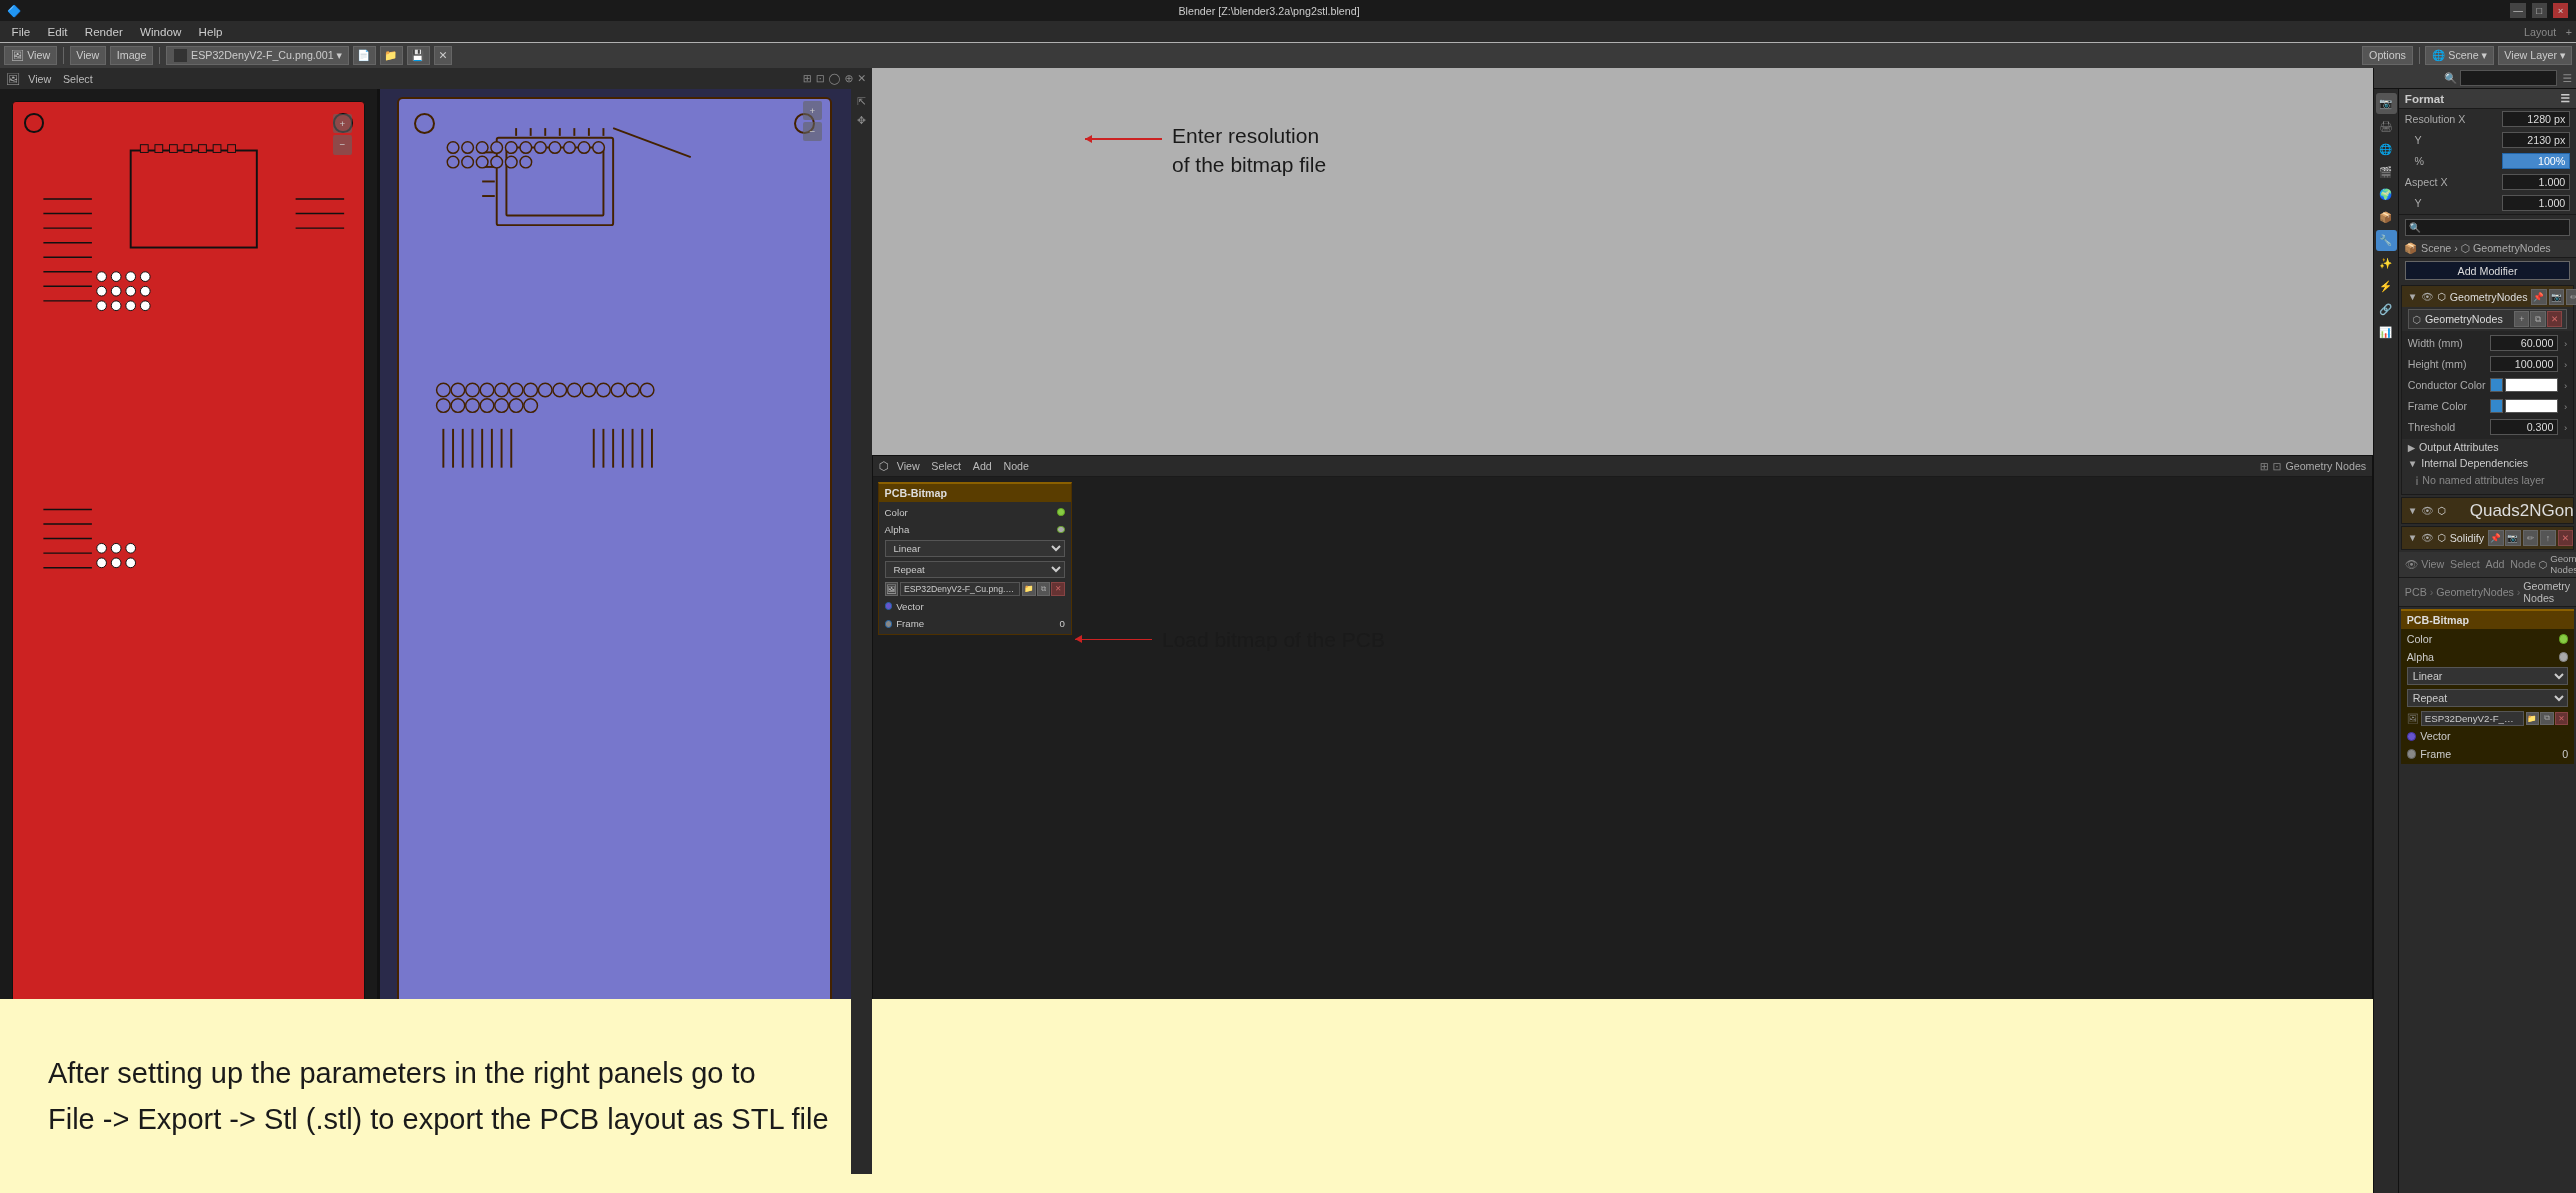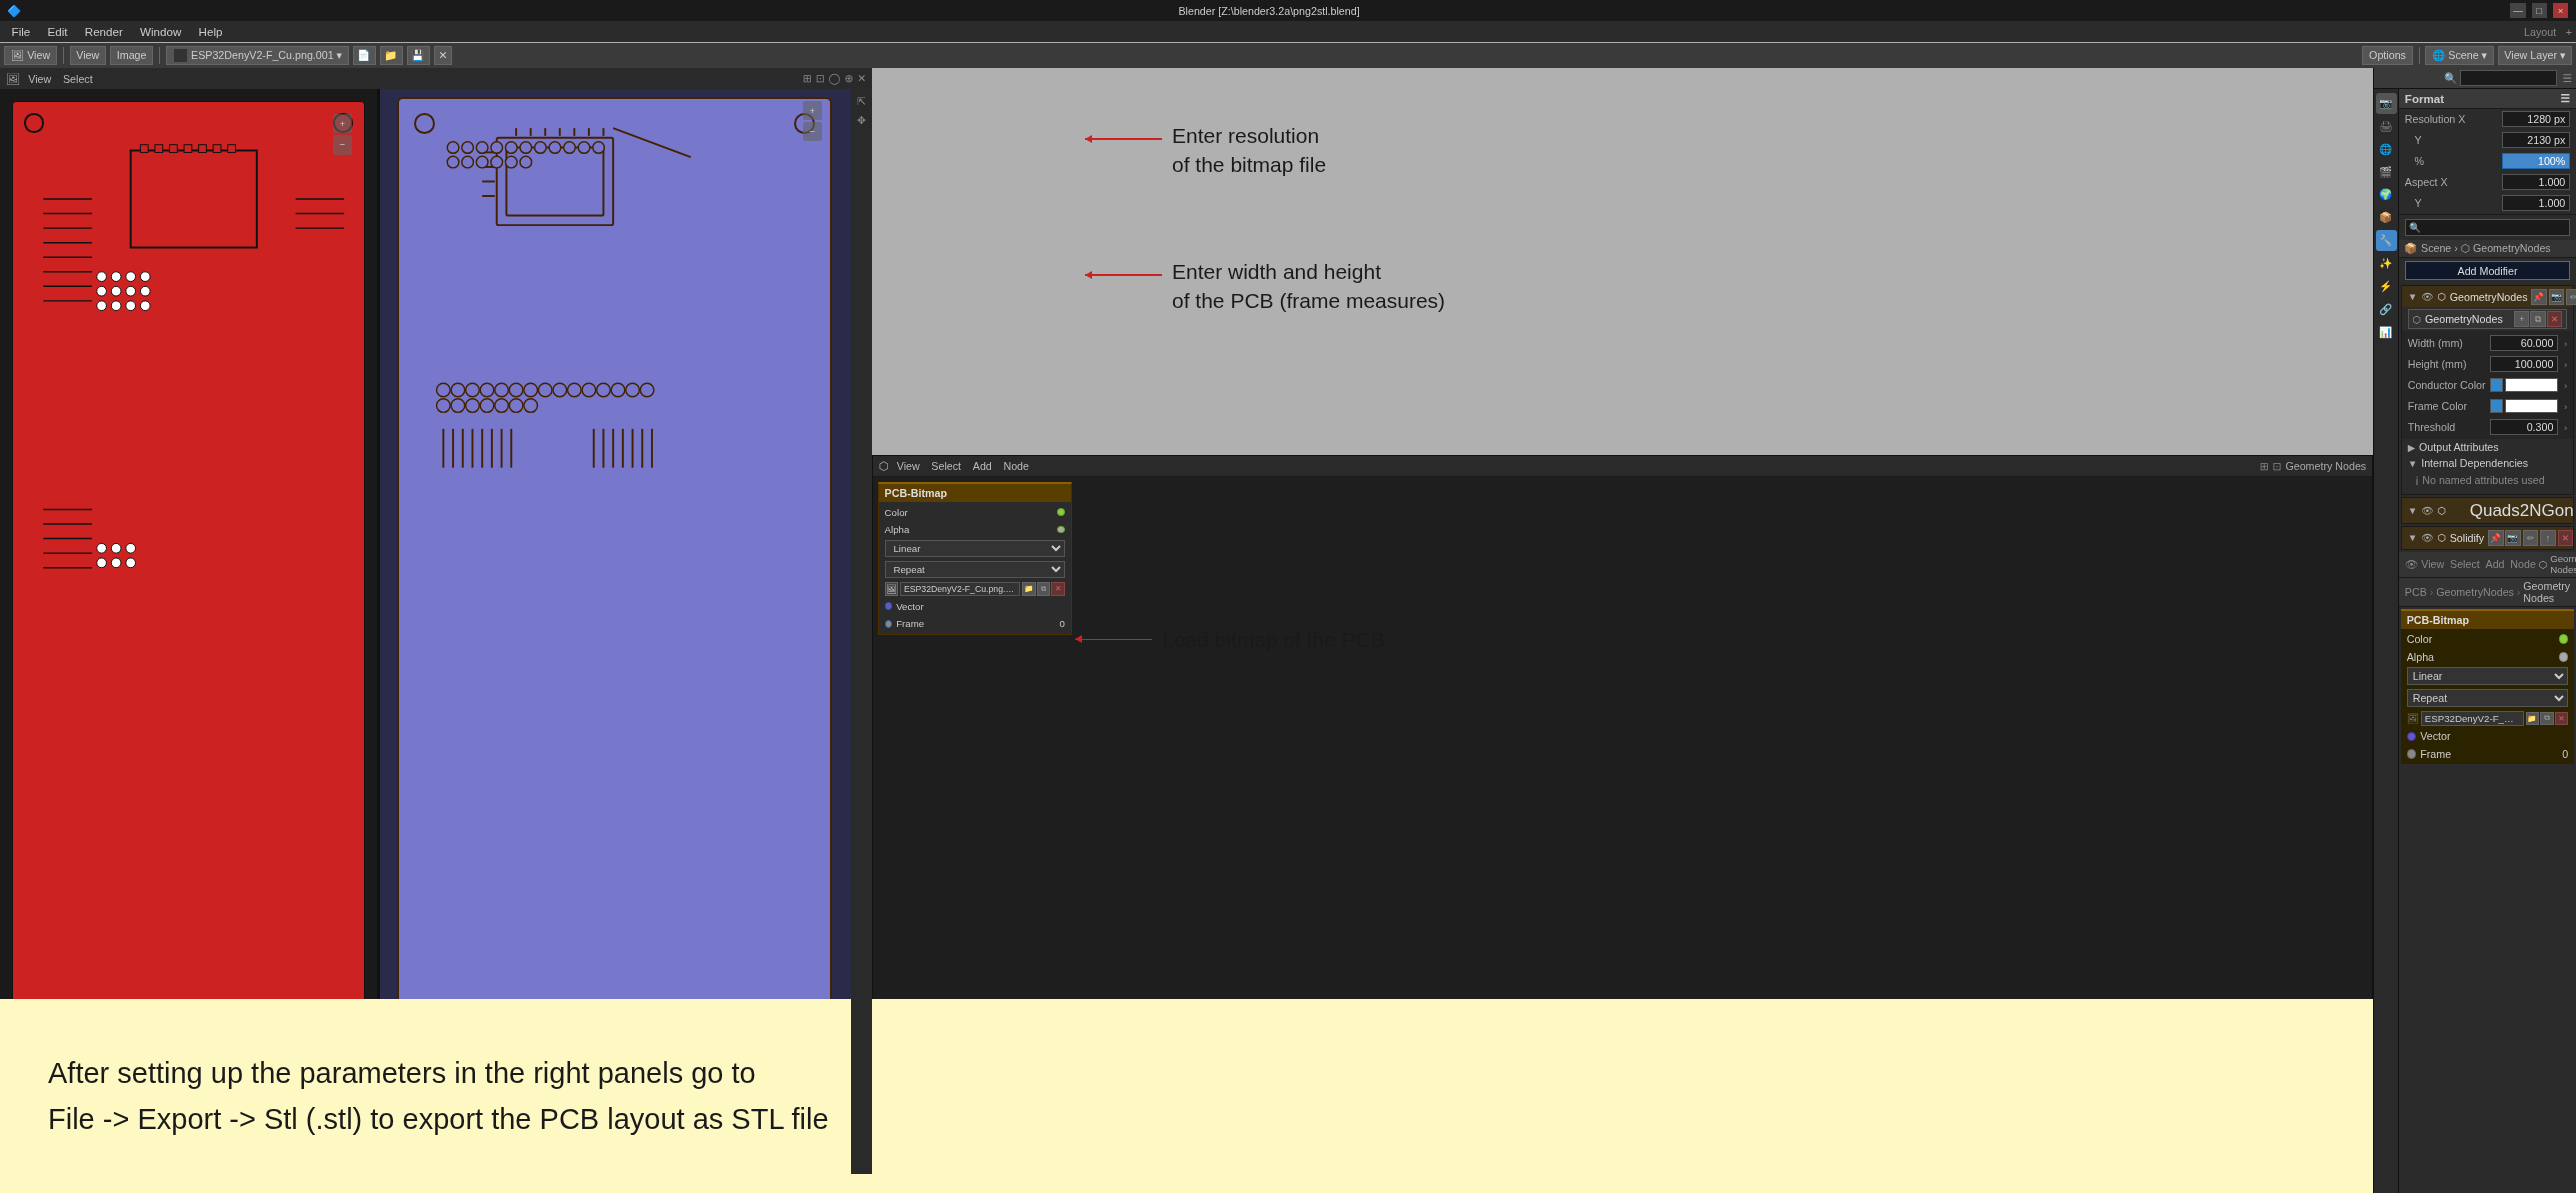--- a/index.html
+++ b/index.html
@@ -843,21 +843,21 @@
           </div>
 
           <div style="background:#2b2b2b; padding:1.9px 5.8px;">
             <div style="display:flex; align-items:center; gap:3.9px; cursor:pointer;">
               <span style="color:#aaa; font-size:9.7px;">▼</span>
               <span style="color:#ccc; font-size:10.7px;">Internal Dependencies</span>
             </div>
 
             <div style="padding:3.9px 7.7px; display:flex; align-items:center; gap:3.9px;">
               <span style="color:#888; font-size:11.6px;">ℹ</span>
-              <span style="color:#888; font-size:10.7px;">No named attributes used</span>
+              <span style="color:#888; font-size:10.7px;">No named attributes layer</span>
             </div>
           </div>
         </div>
 
         <div style="border:1px solid #1a1a1a; margin:1.9px;">
           <div class="modifier-header">
             <span style="color:#aaa; font-size:9.7px;">▼</span>
             <span style="color:#aaa; font-size:9.7px;">👁</span>
             <span style="font-size:9.7px;">⬡</span>
             <span style="flex:1; font-size:17px; color:#ddd;margin-left:20px;">Quads2NGon</span>
@@ -967,27 +967,20 @@
 
   <div style="position:absolute; top:53px; left:1172px; color:#1a1a1a; font-size:21px; line-height:1.4;">
     <div>Enter resolution</div>
     <div>of the bitmap file</div>
 
     <div style="position:absolute; top:17.4px; left:-87px; width:77px; height:1.9px; background:#cc2222;">
       <div style="position:absolute; left:0; top:-3.9px; width:0; height:0; border-top:4.8px solid transparent; border-bottom:4.8px solid transparent; border-right:7.7px solid #cc2222;"></div>
     </div>
   </div>
 
-  <div style="position:absolute; top:189px; left:1172px; color:#1a1a1a; font-size:21px; line-height:1.4;">
-    <div>Enter width and height</div>
-    <div>of the PCB (frame measures)</div>
-    <div style="position:absolute; top:17.4px; left:-87px; width:77px; height:1.9px; background:#cc2222;">
-      <div style="position:absolute; left:0; top:-3.9px; width:0; height:0; border-top:4.8px solid transparent; border-bottom:4.8px solid transparent; border-right:7.7px solid #cc2222;"></div>
-    </div>
-  </div>
 
 
   <div style="position:absolute; top:557px; left:1162px; color:#1a1a1a; font-size:21px; line-height:1.4;">
     <div>Load bitmap of the PCB</div>
     <div style="position:absolute; top:13.6px; left:-87px; width:77px; height:1.9px; background:#cc2222;">
       <div style="position:absolute; left:0; top:-3.9px; width:0; height:0; border-top:4.8px solid transparent; border-bottom:4.8px solid transparent; border-right:7.7px solid #cc2222;"></div>
     </div>
   </div>
 
   <div style="position:absolute; bottom:0; left:0; right:203px; height:194px; background:#fef9c3; display:flex; flex-direction:column; justify-content:center; padding:29px 48px;">

